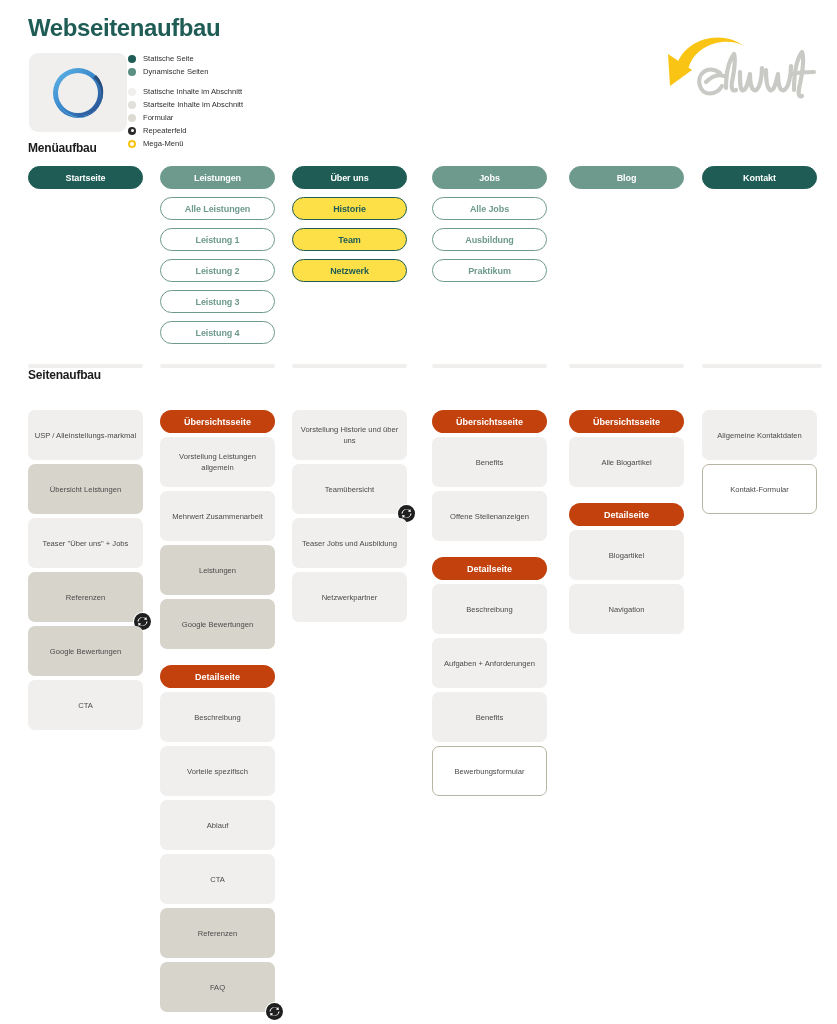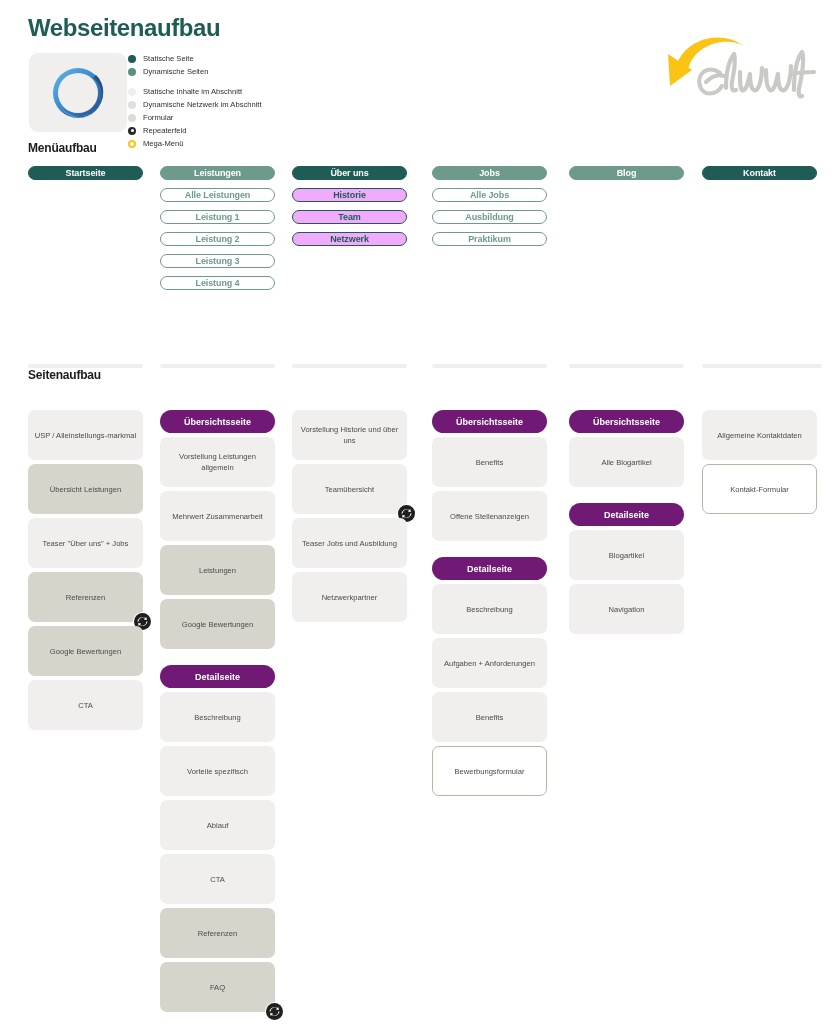--- a/index.html
+++ b/index.html
@@ -75,28 +75,28 @@
   }
 
   
   .col{position:absolute;width:115px;}
   .col-menu{top:166px;}
   .col-page{top:410px;}
 
   
   .pill{
     box-sizing:border-box;
-    width:115px;height:14px;border-radius:12px;
+    width:115px;height:23px;border-radius:12px;
     display:flex;align-items:center;justify-content:center;
     font-size:9px;font-weight:bold;letter-spacing:-0.1px;
     margin-bottom:8px;text-align:center;
   }
   .pill.static{background:#1e5c55;color:#ffffff;border:1.6px solid #1e5c55;}
   .pill.dynamic{background:#6e9a8e;color:#ffffff;border:1.6px solid #6e9a8e;}
-  .pill.sub-static{background:#f0abfc;color:#1e5c55;border:1.6px solid #1e5c55;}
+  .pill.sub-static{background:#fde047;color:#1e5c55;border:1.6px solid #1e5c55;}
   .pill.sub-dynamic{background:#ffffff;color:#6e9a8e;border:1.6px solid #6e9a8e;}
 
   
   .block{
     box-sizing:border-box;
     position:relative;
     width:115px;height:50px;border-radius:7px;
     display:flex;align-items:center;justify-content:center;
     text-align:center;padding:3px 6px;
     font-size:7.6px;line-height:1.45;color:#4a4a4a;
@@ -104,21 +104,21 @@
   }
   .block.static-sec{background:#f0efed;}
   .block.dynamic-sec{background:#d7d4cc;}
   .block.form{background:#ffffff;border:1.3px solid #b9b5a3;}
 
   .block-pill{
     box-sizing:border-box;
     width:115px;height:23px;border-radius:12px;
     display:flex;align-items:center;justify-content:center;
     font-size:9px;font-weight:bold;color:#ffffff;
-    background:#701a75;margin-bottom:4px;text-align:center;
+    background:#c2410c;margin-bottom:4px;text-align:center;
   }
   .spacer-pill{height:12px;}
 
   
   .rep-badge{
     position:absolute;right:-9px;bottom:-9px;
     width:19px;height:19px;border-radius:50%;
     background:#ffffff;
     display:flex;align-items:center;justify-content:center;
   }
@@ -163,21 +163,21 @@
         <span class="legend-label">Dynamische Seiten</span>
       </div>
     </div>
     <div class="legend-group second">
       <div class="legend-row">
         <span class="legend-dot dot-static-sec"></span>
         <span class="legend-label">Statische Inhalte im Abschnitt</span>
       </div>
       <div class="legend-row">
         <span class="legend-dot dot-dynamic-sec"></span>
-        <span class="legend-label">Dynamische Netzwerk im Abschnitt</span>
+        <span class="legend-label">Startseite Inhalte im Abschnitt</span>
       </div>
       <div class="legend-row">
         <span class="legend-dot dot-form"></span>
         <span class="legend-label">Formular</span>
       </div>
       <div class="legend-row">
         <span class="legend-dot dot-repeater">
             <i></i>
           </span>
         <span class="legend-label">Repeaterfeld</span>

